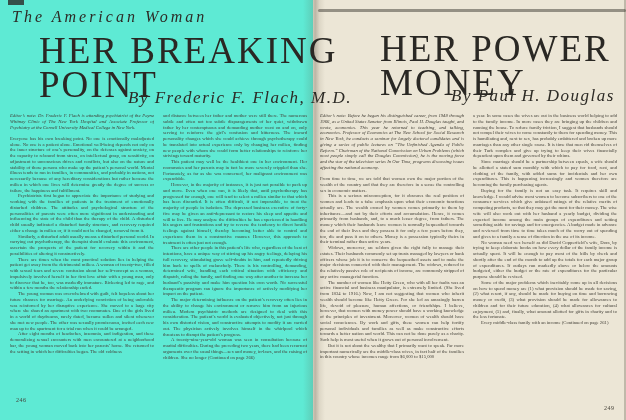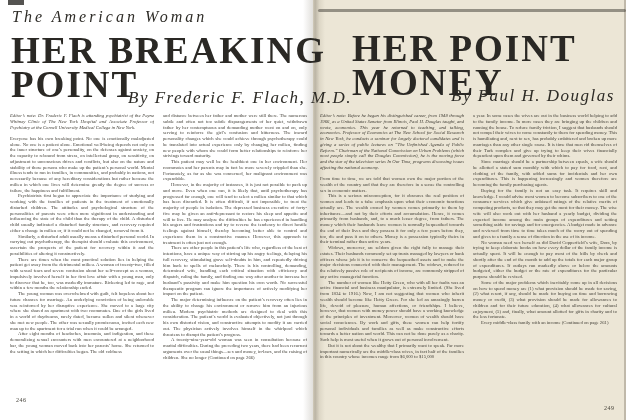--- a/index.html
+++ b/index.html
@@ -1,36 +1,36 @@
 <!DOCTYPE html>
 <html><head>
 <meta charset="utf-8">
 <style>
   html,body{margin:0;padding:0;background:#b7b0a0;}
   #stage{
     position:relative;width:626px;height:420px;overflow:hidden;
-    background:#ffffff;
+    background:#5eead4;
     font-family:"Liberation Serif", serif;
     color:#3e3b33;
   }
   
   .page-tint-right{position:absolute;left:313px;top:0;width:313px;height:420px;background:#ece6d6;}
   .gutter{position:absolute;left:303px;top:0;width:22px;height:420px;
     background:linear-gradient(90deg, rgba(90,80,60,0) 0%, rgba(90,80,60,.18) 45%, rgba(60,52,38,.28) 55%, rgba(90,80,60,.10) 75%, rgba(90,80,60,0) 100%);}
   .scan-edge-top-right{position:absolute;left:318px;top:9px;width:308px;height:3px;background:#4d4841;opacity:.55;border-radius:2px;}
   .scan-mark-top-left{position:absolute;left:8px;top:0;width:16px;height:5px;background:#2b2925;opacity:.8;}
   .scan-edge-right{position:absolute;right:0;top:0;width:2px;height:420px;background:rgba(60,52,38,.25);}
 
   .kicker{
     position:absolute;left:12px;top:8px;
     font-style:italic;font-size:16px;letter-spacing:3px;color:#2d2b26;
   }
   .headline{
-    position:absolute;color:#2a2824;font-weight:bold;line-height:34px;
-    letter-spacing:2px;font-size:37px;white-space:nowrap;
+    position:absolute;color:#2a2824;font-weight:normal;line-height:34px;
+    letter-spacing:2px;font-size:37px;white-space:nowrap;margin-left:28px;
   }
   #hl-left{left:11px;top:34px;}
   #hl-right{left:352px;top:32px;}
   .headline .l2{display:block;}
   .byline{
     position:absolute;font-style:italic;font-size:17px;letter-spacing:1.5px;color:#2d2b26;white-space:nowrap;
   }
   #byline-left{left:128px;top:88px;}
   #byline-right{left:451px;top:86px;}
 
@@ -81,21 +81,21 @@
       <p class="no-indent">and distance between her father and mother were still there. The numerous subtle and often not too subtle disparagements of her quiet, withdrawn father by her contemptuous and demanding mother went on and on, only serving to reinforce the girl’s confusion and bitterness. The inward personality changes which she could achieve through psychotherapy could be translated into actual experience only by changing her milieu, finding new people with whom she could form better relationships to reinforce her strivings toward maturity.</p>
       <p>This patient may well be the healthiest one in her environment. Her roommates and her parents may in fact be more severely crippled than she. Fortunately, as far as she was concerned, her malignant environment was expendable.</p>
       <p>However, in the majority of instances, it is just not possible to pack up and move. Even when one can, it is likely that, until psychotherapy has progressed far enough, one will tend to select a milieu similar to that which has been discarded. It is often difficult, if not impossible, to treat the majority of people in isolation. The depressed business executive of forty-five may be given an anti-depressant to restore his sleep and appetite and will to live. He may analyze the difficulties he has experienced in handling his angers and frustrations and try to reverse the tendency to direct hostile feelings against himself, thereby becoming better able to control and experience them in a constructive manner. However, this approach to treatment is often just not enough.</p>
       <p>There are other people in this patient’s life who, regardless of the best of intentions, have a unique way of stirring up his angry feelings, delaying his full recovery, stimulating grave self-doubts in him, and repeatedly driving him back to spells of melancholy. There is his controlling, demanding, determined wife, handling each critical situation with efficiency and dispatch, ruling the family, and finding one way after another to increase her husband’s passivity and make him question his own worth. No successful therapeutic program can ignore the importance of actively modifying her impact on the patient.</p>
       <p>The major determining influence on the patient’s recovery often lies in the ability to change his environment or remove him from an injurious milieu. Modern psychiatric methods are designed to deal with this consideration. The patient’s world is evaluated objectively, not just through his own distorted vision, and constructive attempts to modify it are carried out. The physician actively involves himself in the whirlpool which threatens to disrupt the patient’s progress.</p>
       <p>A twenty-nine-year-old woman was seen in consultation because of marital difficulties. During the preceding two years, there had been recurrent arguments over the usual things—sex and money, in-laws, and the raising of children. She no longer (Continued on page 266)</p>
     </div>
   </div>
 
   <div class="headline" id="hl-right">
-    <span>HER POINT</span>
+    <span>HER POWER</span>
     <span class="l2">MONEY</span>
   </div>
   <div class="byline" id="byline-right">By Paul H. Douglas</div>
 
   <div class="colwrap" id="cols-right">
     <div class="col">
       <p class="note">Editor’s note: Before he began his distinguished career, from 1948 through 1966, as a United States Senator from Illinois, Paul H. Douglas taught, and wrote, economics. This year he returned to teaching, and talking, economics. Professor of Economics at The New School for Social Research in New York, he conducts a seminar for largely doctoral candidates and is giving a series of public lectures on “The Unfinished Agenda of Public Reform.” Chairman of the National Commission on Urban Problems (which most people simply call the Douglas Commission), he is the moving force and the star of the television series In Our Time, programs discussing issues affecting the national economy.</p>
       <p class="no-indent">From time to time, we are told that women own the major portion of the wealth of the country and that they are therefore in a sense the controlling sex in economic matters.</p>
       <p>This is a serious misconception, for it obscures the real position of women and leads to a false emphasis upon what their economic functions actually are. The wealth owned by women comes primarily to them by inheritance—and not by their efforts and accumulation. Hence, it comes primarily from husbands, and, to a much lesser degree, from fathers. The money which their husbands leave women is normally bequeathed towards the end of their lives and they possess it for only a few years before they, too, die and pass it on to others. Money is a possession typically theirs in their terminal rather than active years.</p>
       <p>Widows, moreover, are seldom given the right fully to manage their estates. Their husbands commonly set up trusts managed by lawyers or bank officers whose job it is to conserve the bequeathed assets and to make the major decisions connected with their management. The widows, reduced to the relatively passive role of recipients of income, are commonly stripped of any active managerial function.</p>

